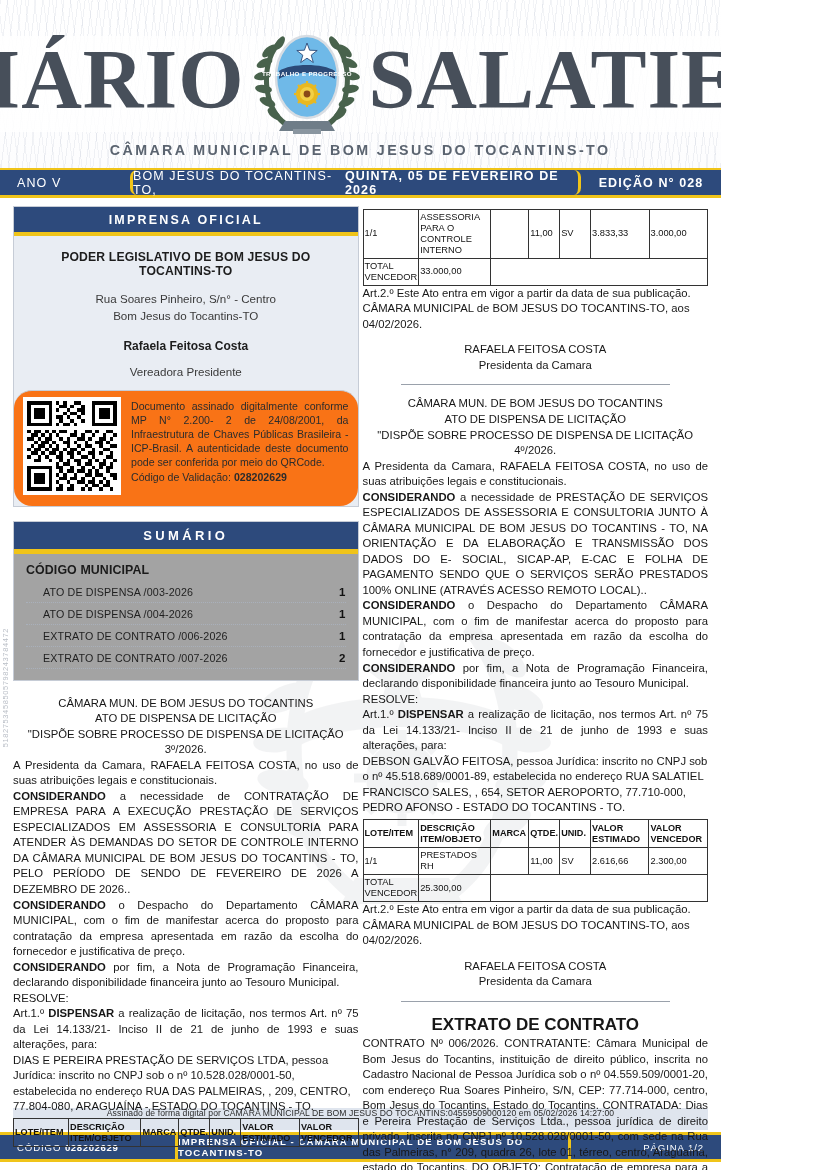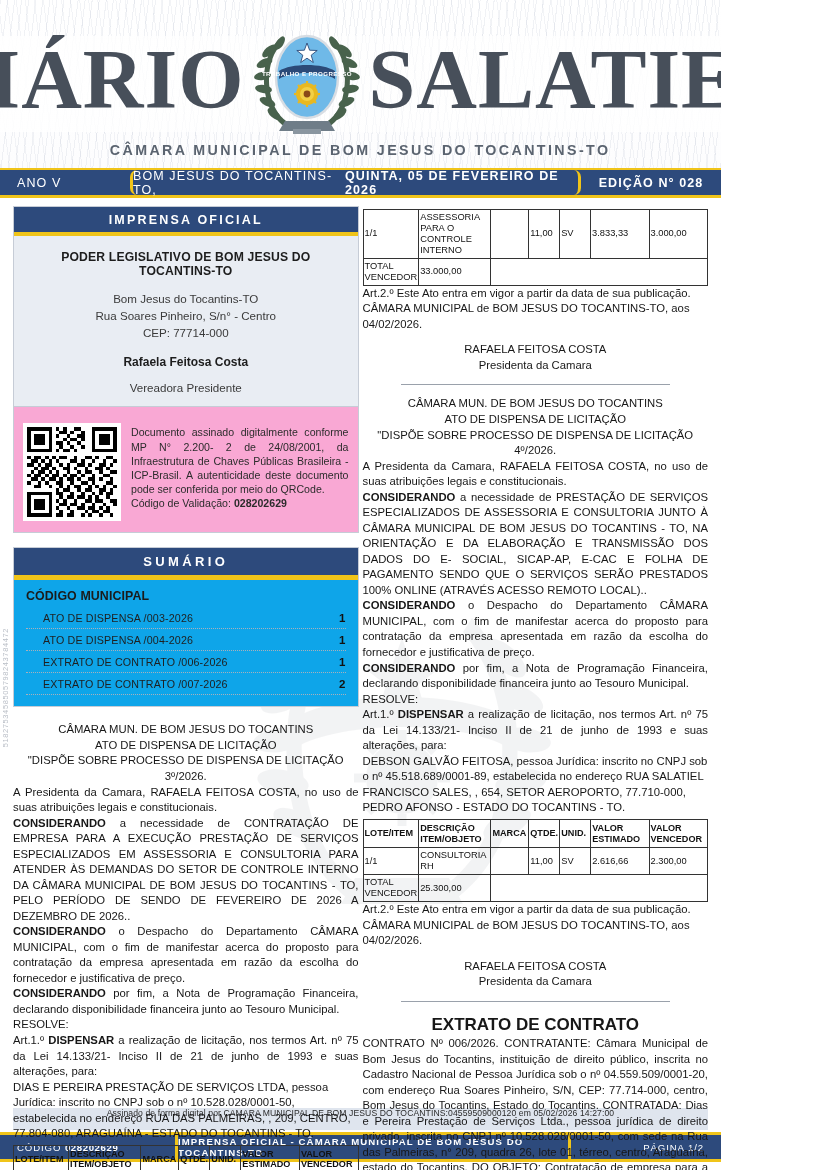--- a/index.html
+++ b/index.html
@@ -145,35 +145,36 @@
     font-size:12.2px; font-weight:700; color:#1d1d1d; letter-spacing:0.15px;
     margin-bottom:13px;
   }
   .addr{ font-size:11.6px; color:#3a3a3a; line-height:1.45; }
   .president{ font-size:12px; font-weight:700; color:#1d1d1d; margin-top:14px; }
   .role{ font-size:11.6px; color:#3a3a3a; margin-top:12px; }
 
   .sig-block{
     display:flex; gap:10px; align-items:flex-start;
     border-top:1px solid #c6ccd6;
-    padding:16px 9px 11px;
-    background:#f9a8d4;
+    padding:6px 9px 11px;
+    background:#f97316;
+    border-radius:18px;
   }
   .qr{ width:98px; height:98px; flex:0 0 98px; background:#fff; padding:4px; }
   .qr svg{ display:block; }
   .sig-text{
     font-size:10.6px; color:#2c2c2c; line-height:1.34; text-align:justify;
     padding-top:2px;
   }
   .sig-text b{ font-weight:700; }
 
   
   .sumario{
     border:1px solid #c6ccd6;
-    background:#0ea5e9;
+    background:#a3a3a3;
     margin-bottom:15px;
   }
   .sumario-head{
     background:#2d4a7c;
     border-bottom:5px solid #f0c419;
     color:#fff; text-align:center;
     font-size:13px; font-weight:700; letter-spacing:3.4px;
     padding:6px 0 6px;
   }
   .sumario-body{ padding:9px 12px 11px; }
@@ -373,23 +374,22 @@
     </div>
 
     <div class="vert-id">5182753458505798243784472</div>
 
     <div class="col">
 
       <div class="panel">
         <div class="panel-head">IMPRENSA OFICIAL</div>
         <div class="panel-body">
           <div class="org-name">PODER LEGISLATIVO DE BOM JESUS DO TOCANTINS-TO</div>
+          <div class="addr">Rua Soares Pinheiro, S/n° - Centro</div>
           <div class="addr">Bom Jesus do Tocantins-TO</div>
-          <div class="addr">Rua Soares Pinheiro, S/n° - Centro</div>
-          <div class="addr">CEP: 77714-000</div>
           <div class="president">Rafaela Feitosa Costa</div>
           <div class="role">Vereadora Presidente</div>
         </div>
         <div class="sig-block">
           <div class="qr">
             <svg viewBox="0 0 25 25" width="90" height="90" shape-rendering="crispEdges" xmlns="http://www.w3.org/2000/svg">
               <rect width="25" height="25" fill="#ffffff"></rect>
               <g fill="#000000">
                 <rect x="0" y="0" width="7" height="1"></rect>
                   <rect x="0" y="6" width="7" height="1"></rect>
@@ -672,21 +672,21 @@
               <th style="width:11%"><span>MARCA</span></th>
               <th style="width:9%"><span>QTDE.</span></th>
               <th style="width:9%"><span>UNID.</span></th>
               <th style="width:17%"><span>VALOR</span><br><span>ESTIMADO</span></th>
               <th style="width:17%"><span>VALOR</span><br><span>VENCEDOR</span></th>
             </tr>
           </thead>
           <tbody>
             <tr>
               <td>1/1</td>
-              <td>CONSULTORIA RH</td>
+              <td>PRESTADOS RH</td>
               <td class="blank"></td>
               <td>11,00</td>
               <td>SV</td>
               <td>2.616,66</td>
               <td>2.300,00</td>
             </tr>
             <tr>
               <td>TOTAL VENCEDOR</td>
               <td>25.300,00</td>
               <td colspan="5" class="blank"></td>

